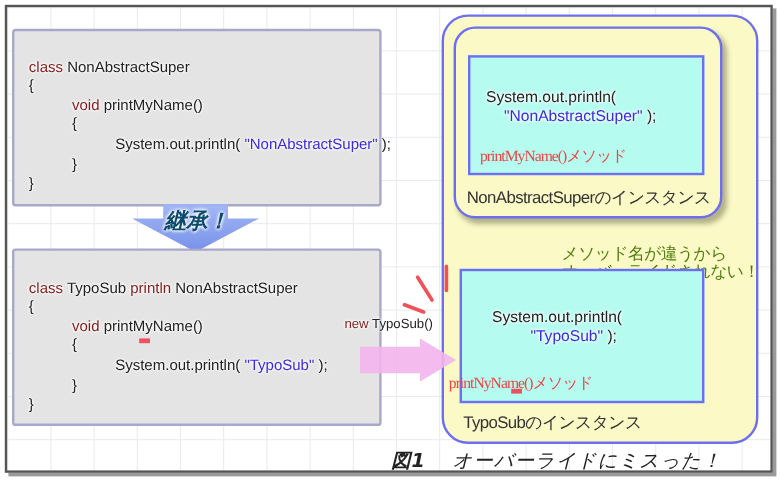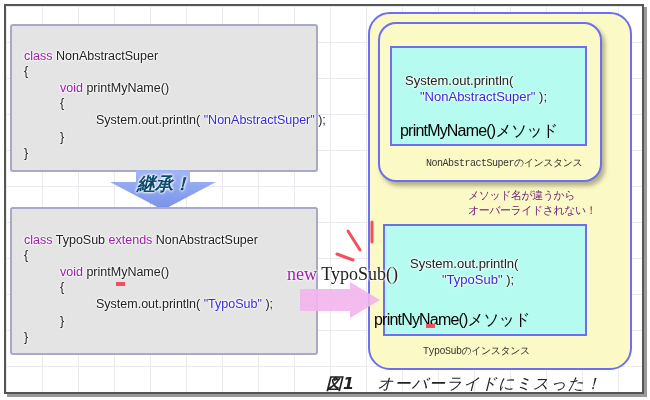--- a/index.html
+++ b/index.html
@@ -16,21 +16,21 @@
     box-shadow: 3px 3px 0 #9a9a9a;
     overflow: hidden;
   }
 
   .code-box {
     position: absolute; background: #e4e4e4; border: 2px solid #a8a8c8; border-radius: 3px;
     font-family: "Liberation Sans Narrow", "Liberation Sans", sans-serif;
     font-size: 12.5px; color: #222; letter-spacing: -0.3px;
   }
   .code-line { position: absolute; white-space: nowrap; text-shadow: 0 0 3px #fff, 0 0 3px #fff, 0 0 2px #fff; }
-  .kw { color: #a21caf; }
+  .kw { color: #7f1d1d; }
   .str { color: #3a2ad8; }
   .typo-mark { position: absolute; height: 4px; background: #f05060; }
 
   .super-box { left: 10px; top: 24px; width: 308px; height: 148px; }
   .sub-box { left: 10px; top: 207px; width: 308px; height: 148px; }
 
   .inherit-arrow { position: absolute; left: 108px; top: 170px; width: 110px; height: 40px; }
   .inherit-label {
     position: absolute; left: 137px; top: 172px; font-size: 18px; font-weight: bold; font-style: italic;
     color: #0c4a6e; text-shadow: 0 0 3px #fff, 0 0 3px #fff, 0 0 3px #fff;
@@ -48,31 +48,31 @@
   }
   .method-box {
     position: absolute; background: #b6fbf0; border: 2px solid #6e6ef0;
   }
   .super-method { left: 390px; top: 46px; width: 197px; height: 100px; }
   .sub-method { left: 383px; top: 224px; width: 204px; height: 112px; }
 
   .ins-code { position: absolute; font-size: 13px; color: #222; white-space: nowrap;
     font-family: "Liberation Sans Narrow", "Liberation Sans", sans-serif;
     text-shadow: 0 0 3px #fff, 0 0 3px #fff, 0 0 2px #fff; }
-  .mono-label { position: absolute; font-size: 16px; color: #000000; white-space: nowrap;
-    font-family: Liberation Sans, sans-serif; letter-spacing: -0.8px; }
-  .jp-label { position: absolute; font-size: 10px; color: #333; white-space: nowrap;
-    font-family: Liberation Mono, monospace; letter-spacing: -0.5px; margin-left: 37px; }
+  .mono-label { position: absolute; font-size: 13px; color: #ef4444; white-space: nowrap;
+    font-family: Liberation Serif, serif; letter-spacing: -0.8px; }
+  .jp-label { position: absolute; font-size: 14px; color: #333; white-space: nowrap;
+    font-family: Liberation Sans, sans-serif; letter-spacing: -0.5px; }
 
-  .note { position: absolute; left: 468px; top: 188px; font-size: 11px; line-height: 15px; color: #701a75;
+  .note { position: absolute; left: 468px; top: 205px; font-size: 14px; line-height: 15px; color: #4d7c0f;
     font-family: "DejaVu Sans", sans-serif; letter-spacing: -0.5px;
     text-shadow: 0 0 3px #fbf9c6, 0 0 3px #fbf9c6; }
 
-  .new-label { position: absolute; left: 287px; top: 264px; font-size: 18px; white-space: nowrap;
-    font-family: Liberation Serif, serif; color: #222;
+  .new-label { position: absolute; left: 287px; top: 264px; font-size: 11px; white-space: nowrap;
+    font-family: Liberation Sans, sans-serif; color: #222;
     text-shadow: 0 0 3px #fff, 0 0 3px #fff, 0 0 2px #fff; }
 
   .caption { position: absolute; left: 326px; top: 374px; font-size: 16px; font-style: italic;
     color: #222; white-space: nowrap; font-family: "DejaVu Sans", sans-serif; letter-spacing: 1px; }
   .caption .fig { font-weight: bold; margin-right: 22px; }
 
   svg.overlay { position: absolute; left: 0; top: 0; width: 650px; height: 400px; pointer-events: none; }
 </style>
 </head>
 <body>
@@ -96,21 +96,21 @@
       <stop offset="0" stop-color="#9fb4f4"></stop>
       <stop offset="1" stop-color="#6f8be8"></stop>
     </linearGradient>
   </defs>
   <polygon points="28,0 82,0 82,12 108,12 55,40 2,12 28,12" fill="url(#ag)" opacity="0.95"></polygon>
 </svg>
 <div class="inherit-label">継承！</div>
 
 <div class="code-box sub-box"></div>
 <div id="sub-lines">
-    <div class="code-line" style="left: 24px; top: 233px; font-size: 12.5px; font-family: &quot;Liberation Sans Narrow&quot;, &quot;Liberation Sans&quot;, sans-serif; color: rgb(34, 34, 34);"><span class="kw">class</span><span> TypoSub </span><span class="kw">extends</span><span> NonAbstractSuper</span></div>
+    <div class="code-line" style="left: 24px; top: 233px; font-size: 12.5px; font-family: &quot;Liberation Sans Narrow&quot;, &quot;Liberation Sans&quot;, sans-serif; color: rgb(34, 34, 34);"><span class="kw">class</span><span> TypoSub </span><span class="kw">println</span><span> NonAbstractSuper</span></div>
     <div class="code-line" style="left: 24px; top: 248px; font-size: 12.5px; font-family: &quot;Liberation Sans Narrow&quot;, &quot;Liberation Sans&quot;, sans-serif; color: rgb(34, 34, 34);"><span>{</span></div>
     <div class="code-line" style="left: 60px; top: 265px; font-size: 12.5px; font-family: &quot;Liberation Sans Narrow&quot;, &quot;Liberation Sans&quot;, sans-serif; color: rgb(34, 34, 34);"><span class="kw">void</span><span> printMyName()</span></div>
     <div class="code-line" style="left: 60px; top: 280px; font-size: 12.5px; font-family: &quot;Liberation Sans Narrow&quot;, &quot;Liberation Sans&quot;, sans-serif; color: rgb(34, 34, 34);"><span>{</span></div>
     <div class="code-line" style="left: 96px; top: 297px; font-size: 12.5px; font-family: &quot;Liberation Sans Narrow&quot;, &quot;Liberation Sans&quot;, sans-serif; color: rgb(34, 34, 34);"><span>System.out.println( </span><span class="str">"TypoSub"</span><span> );</span></div>
     <div class="code-line" style="left: 60px; top: 314px; font-size: 12.5px; font-family: &quot;Liberation Sans Narrow&quot;, &quot;Liberation Sans&quot;, sans-serif; color: rgb(34, 34, 34);"><span>}</span></div>
     <div class="code-line" style="left: 24px; top: 330px; font-size: 12.5px; font-family: &quot;Liberation Sans Narrow&quot;, &quot;Liberation Sans&quot;, sans-serif; color: rgb(34, 34, 34);"><span>}</span></div>
   </div>
 <div class="typo-mark" style="left:116px; top:282px; width:9px;"></div>
 
 <div class="outer-yellow"></div>

